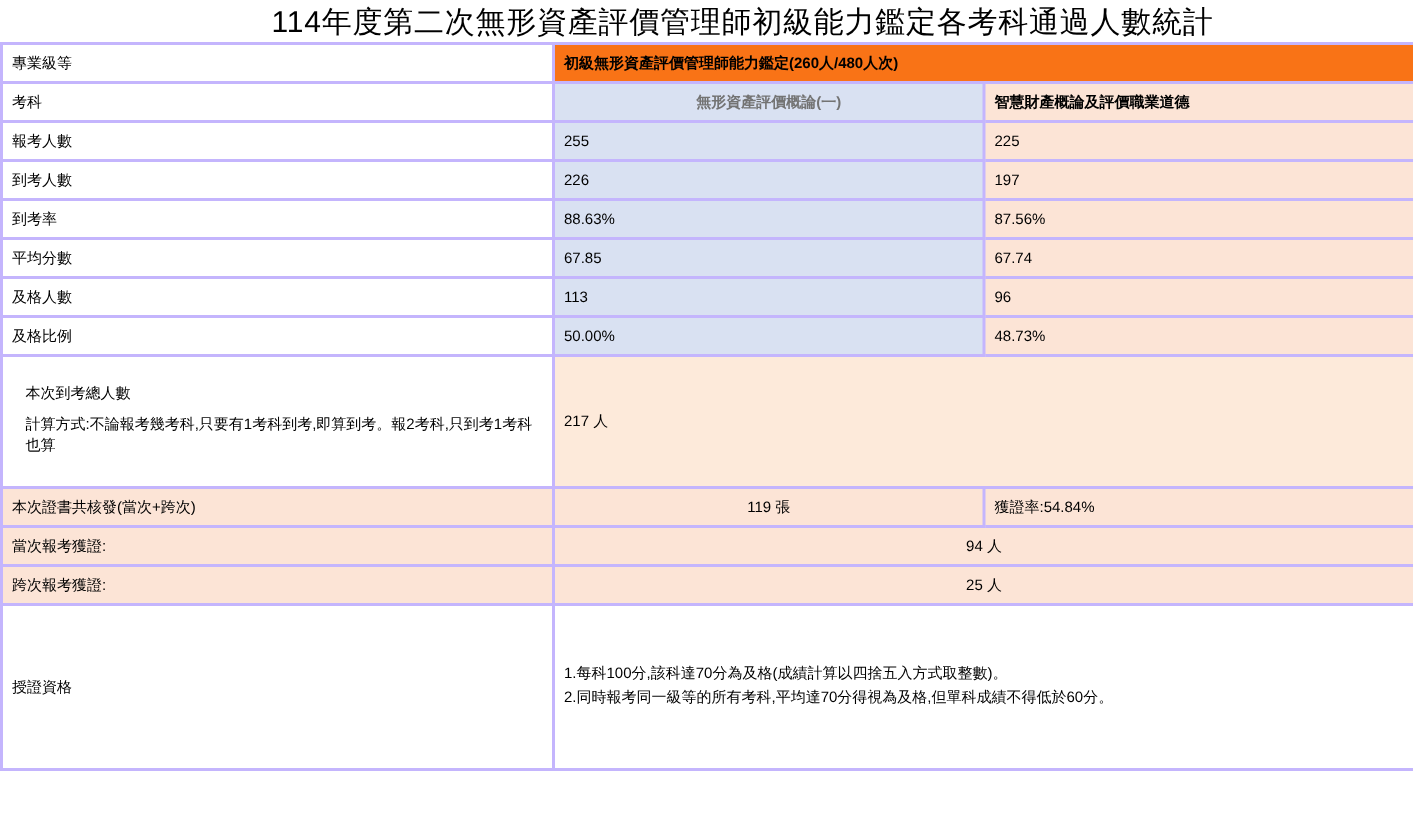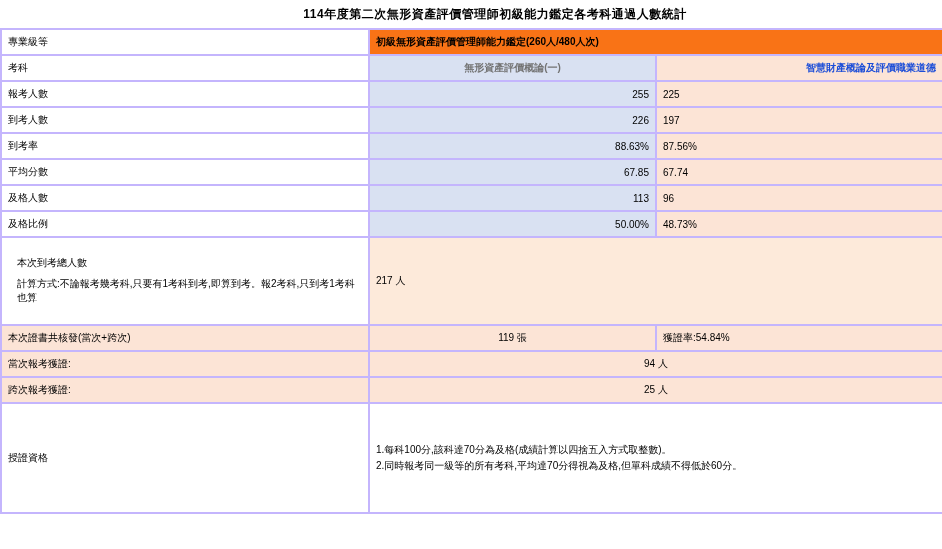--- a/index.html
+++ b/index.html
@@ -18,22 +18,22 @@
     width: 942px;
     height: 549px;
     position: relative;
     box-sizing: border-box;
   }
   .title-row {
     height: 28px;
     display: flex;
     align-items: center;
     justify-content: center;
-    font-size: 12px;
-    font-weight: bold;
+    font-size: 20px;
+    font-weight: normal;
     letter-spacing: 0.5px;
     margin-left: 48px;
   }
   table.grid {
     border-collapse: collapse;
     width: 942px;
     table-layout: fixed;
   }
   table.grid td {
     border: 2px solid #c4b5fd;
@@ -57,27 +57,27 @@
     font-size: 15px;
   }
   .hdr-a {
     background: #d9e1f2;
     text-align: center;
     font-weight: bold;
     color: #737373;
   }
   .hdr-b {
     background: #fce4d6;
-    text-align: right;
+    text-align: left;
     font-weight: bold;
-    color: #1d4ed8;
+    color: #000000;
   }
   .cell-a {
     background: #d9e1f2;
-    text-align: right;
+    text-align: left;
     margin-top: 12px;
   }
   .cell-b {
     background: #fce4d6;
     text-align: left;
   }
   .row-h { height: 26px; }
   .note-cell {
     background: #ffffff;
     text-align: left;

